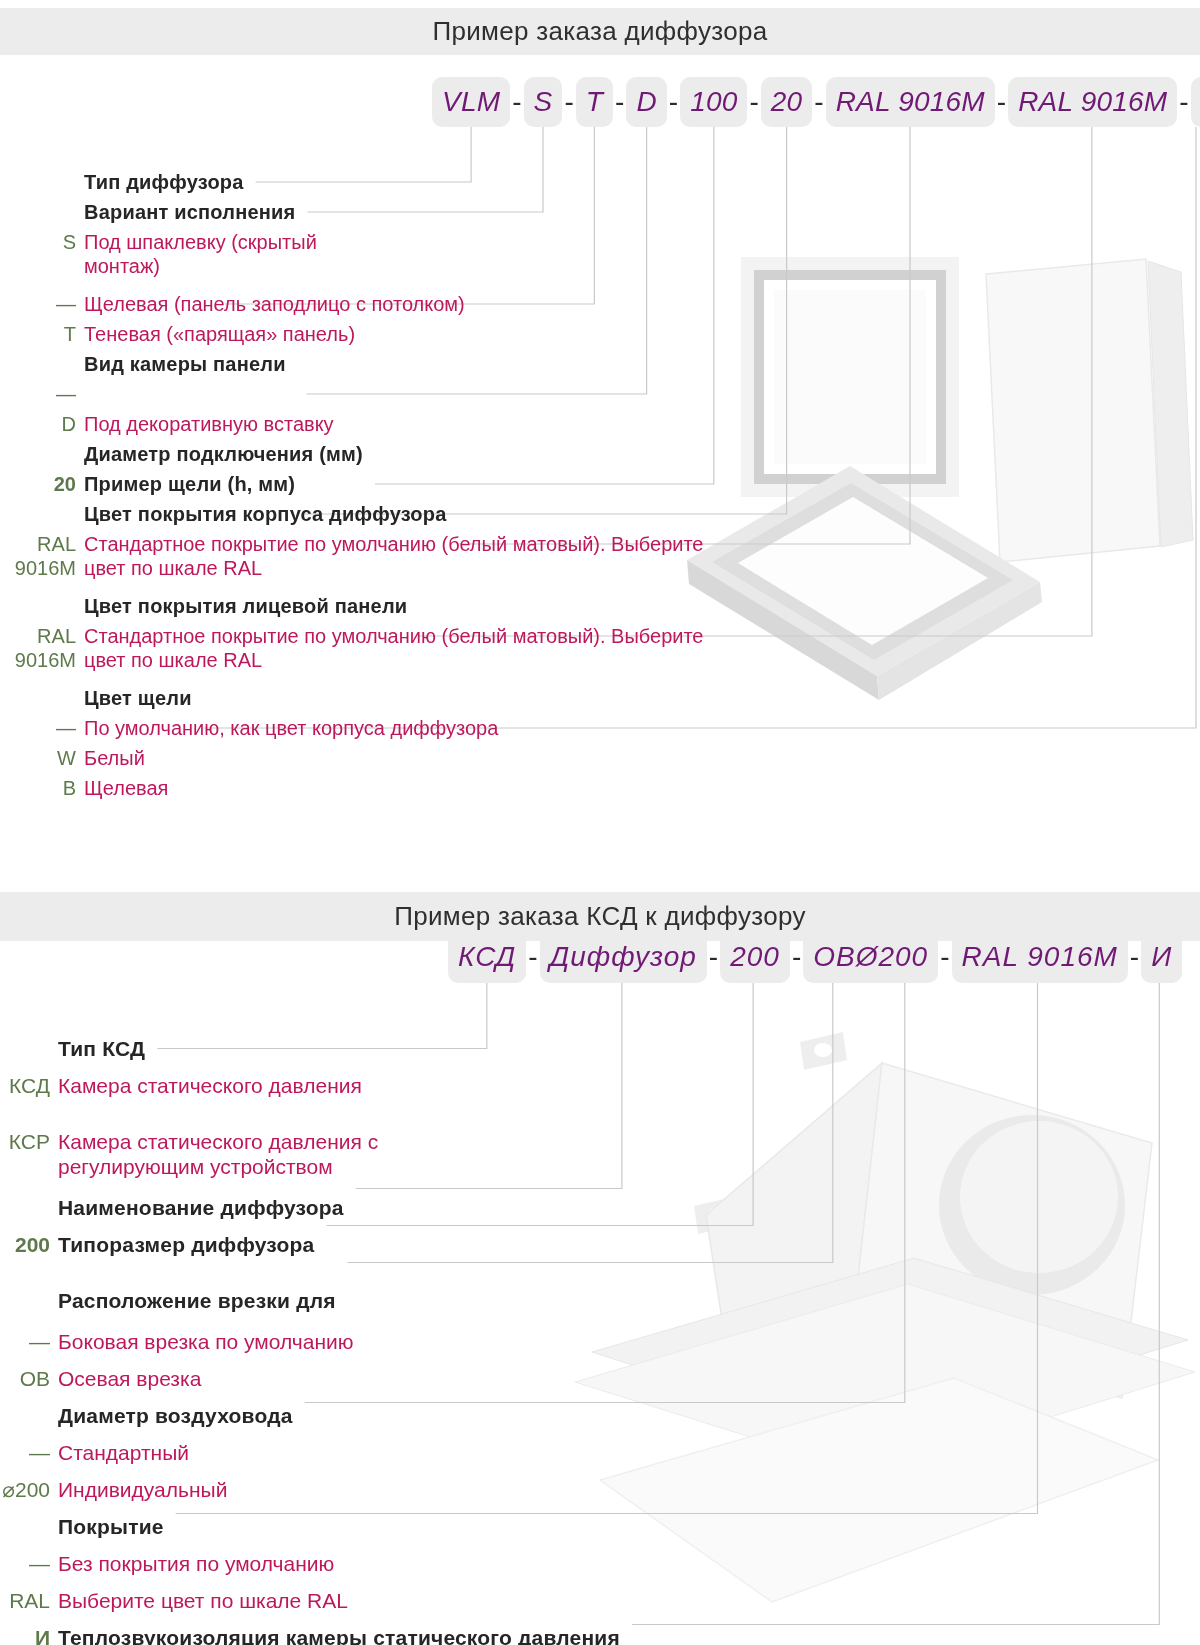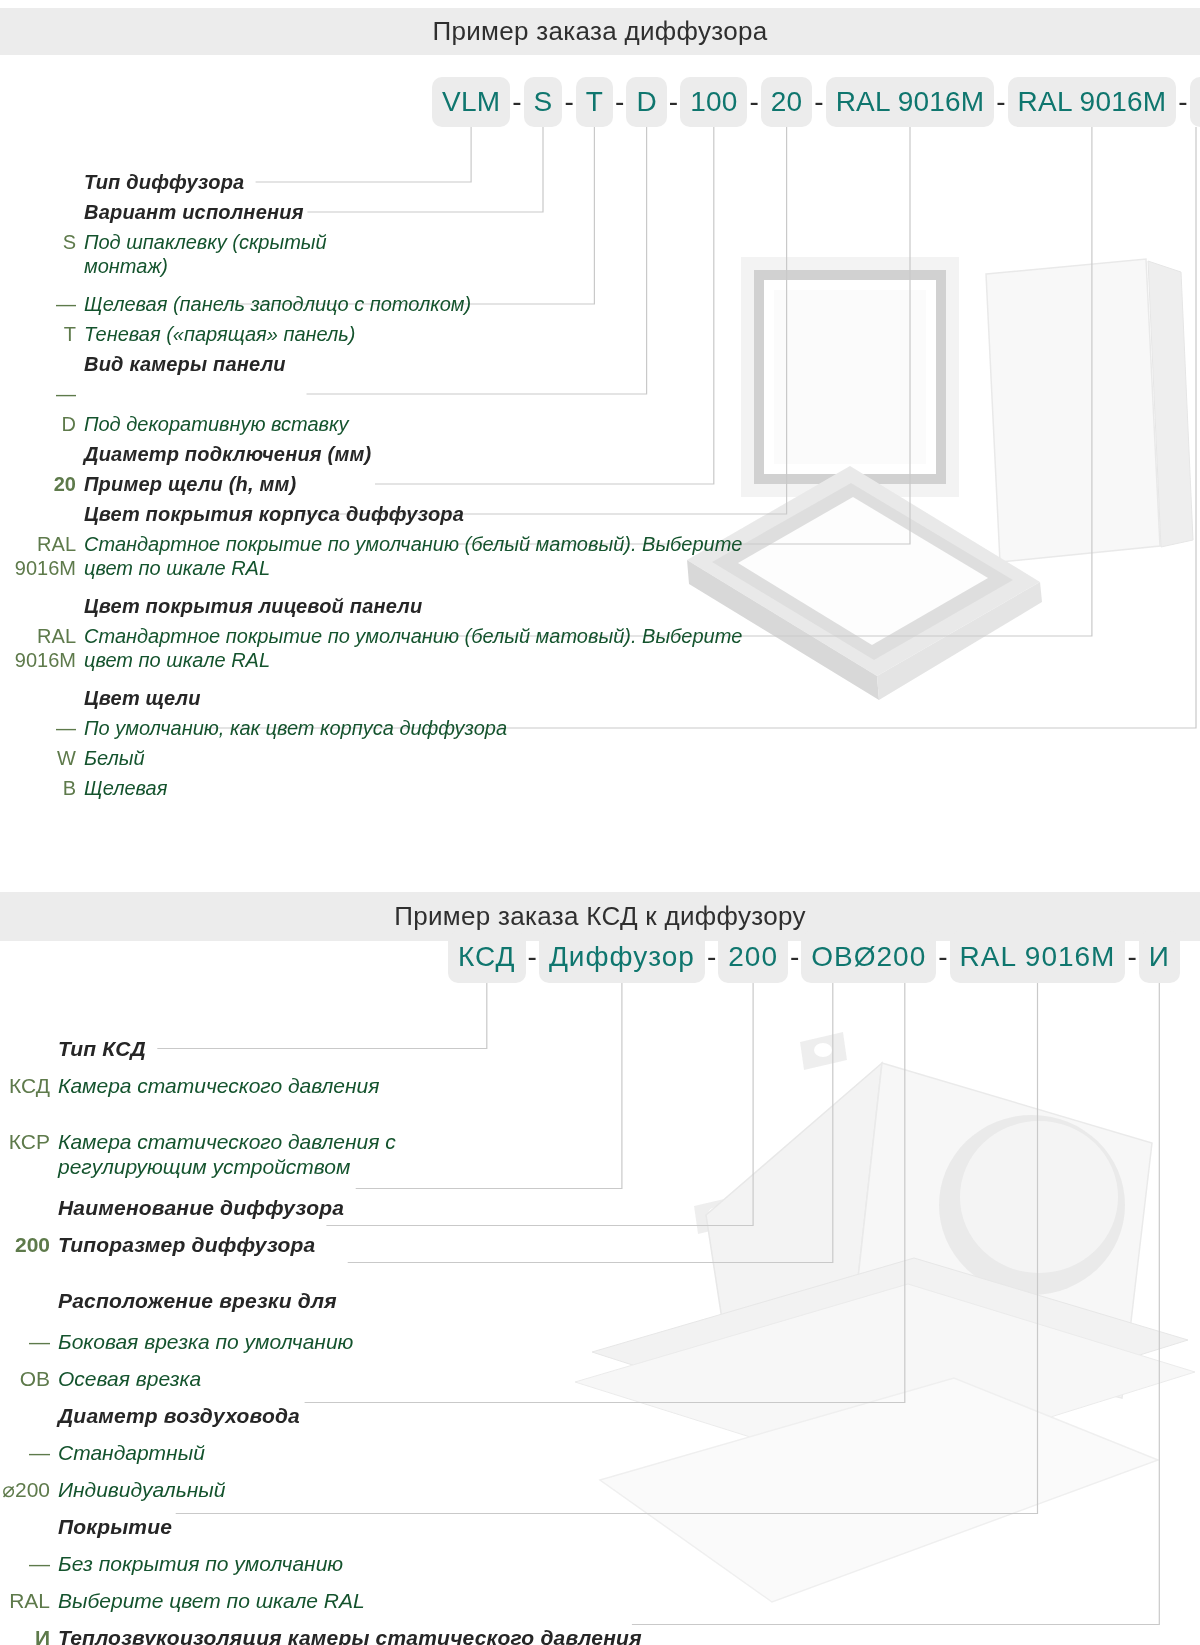--- a/index.html
+++ b/index.html
@@ -18,39 +18,39 @@
   #band2 { top: 892px; height: 49px; }
 
   svg.layer { position: absolute; left: 0; top: 0; pointer-events: none; }
 
   .coderow { position: absolute; display: flex; align-items: center; white-space: nowrap; }
   #code1 { left: 432px; top: 77px; }
   #code2 { left: 448px; top: 931px; }
   .seg {
     background: #ececec; border-radius: 10px; height: 50px;
     display: flex; align-items: center; padding: 0 10px;
-    font-size: 28px; font-weight: 500; color: #0f766e; letter-spacing: 0.2px;
+    font-size: 28px; font-weight: 500; color: #701a75; letter-spacing: 0.2px; font-style: italic;
   }
   #code2 .seg { height: 52px; letter-spacing: 1px; }
   .sep { margin: 0 2px; font-size: 28px; font-weight: 500; color: #2b2b2b; }
 
   .labels { position: absolute; }
   #labels1 { left: 0; top: 170px; width: 775px; }
   #labels2 { left: 0; top: 1036px; width: 785px; }
   .row { display: grid; column-gap: 8px; }
   #labels1 .row { grid-template-columns: 76px 1fr; font-size: 20px; line-height: 24px; margin-bottom: 6px; }
   #labels2 .row { grid-template-columns: 50px 1fr; font-size: 21px; line-height: 25px; margin-bottom: 12px; }
   #labels1 .row.two { margin-bottom: 14px; }
   #labels2 .row.two { margin-bottom: 16px; margin-top: 31px; }
   .pre { text-align: right; color: #5e7a4b; font-weight: 500; }
   .row.head .pre { font-weight: 700; }
-  .txt { color: #14532d; }
+  .txt { color: #be185d; }
   .row.head .txt { font-weight: 700; color: #262626; letter-spacing: 0.2px; }
   .ln { display: block; }
-  .ln span { display: inline; font-style: italic; }
+  .ln span { display: inline; }
 </style>
 </head>
 <body>
 
 <div id="canvas">
 
   <svg class="layer" width="1200" height="1645" viewBox="0 0 1200 1645">
     <g opacity="0.85">
       <rect x="741" y="257" width="218" height="240" fill="#f2f2f2"></rect>
       <rect x="759" y="275" width="182" height="204" fill="#ffffff" stroke="#c9c9c9" stroke-width="10"></rect>

